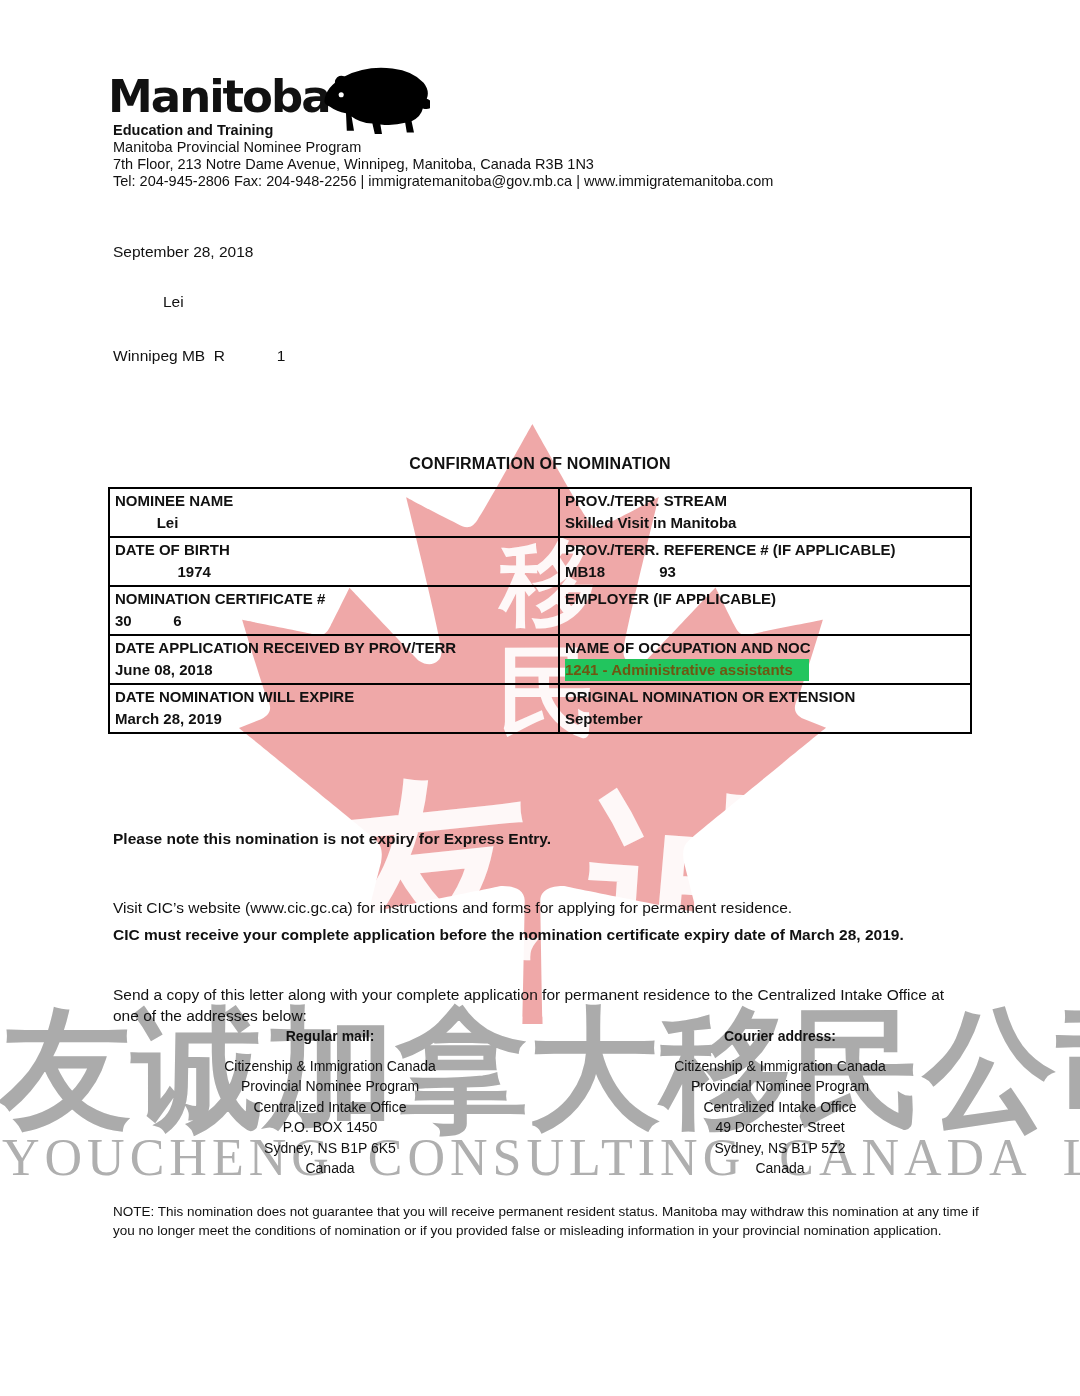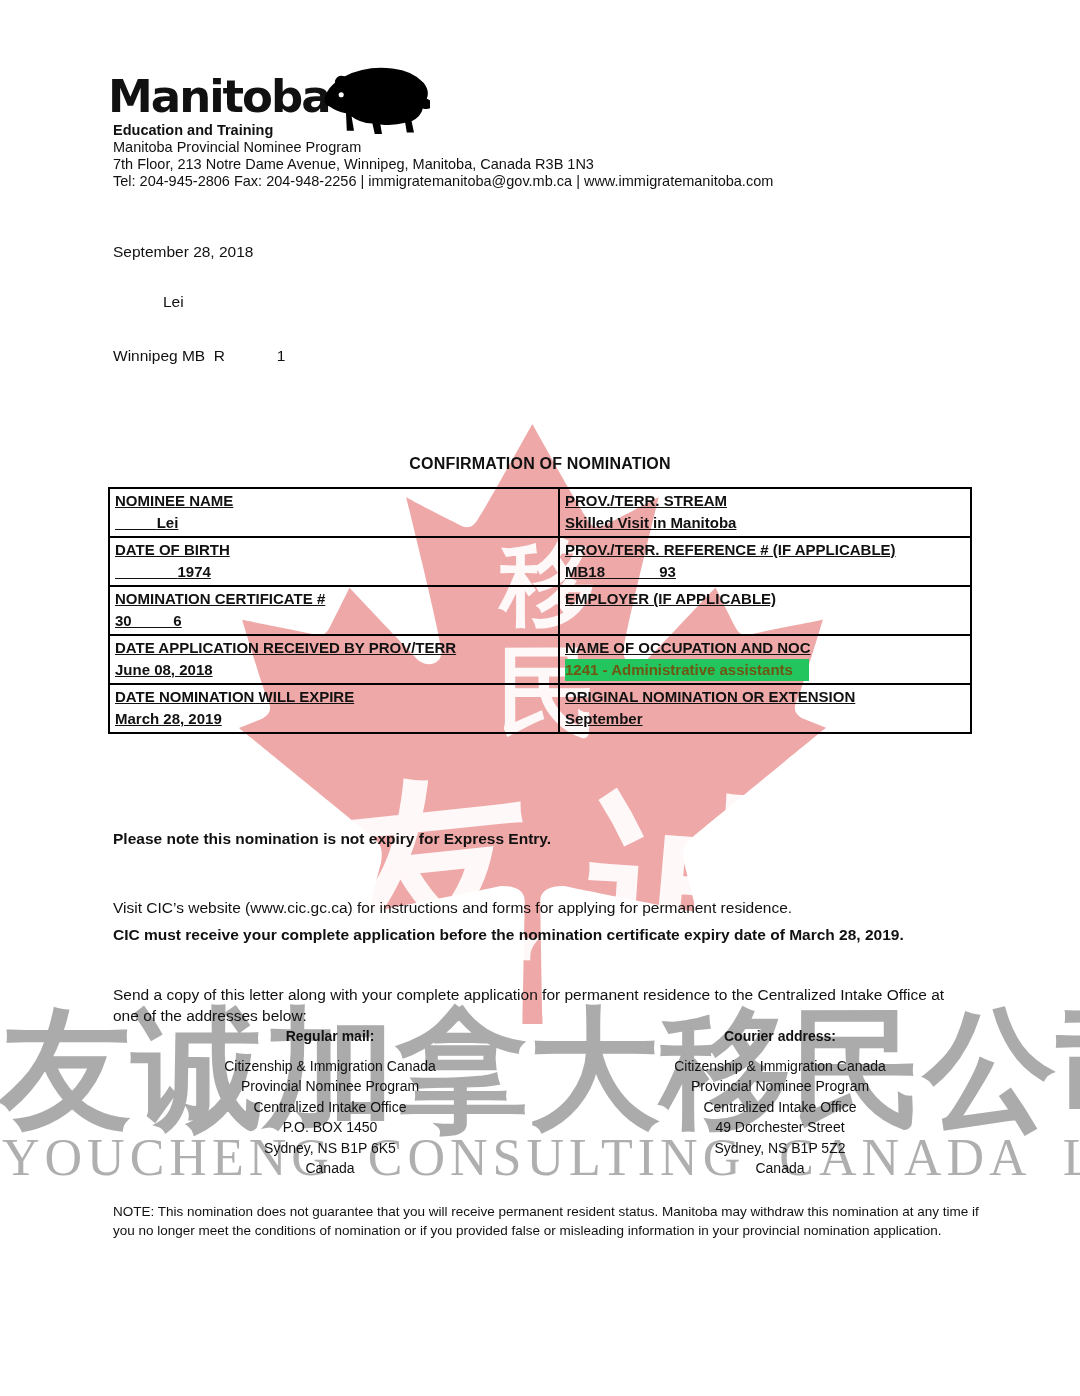--- a/index.html
+++ b/index.html
@@ -35,21 +35,21 @@
     letter-spacing:-2px;font-family:"DejaVu Sans",sans-serif;}
   .bison{position:absolute;left:318px;top:58px;width:112px;height:78px;}
   .org-block{position:absolute;left:113px;top:122px;font-size:14.5px;line-height:17px;}
   .org-block .b{font-weight:bold;}
   .date-line{position:absolute;left:113px;top:243px;font-size:15.5px;}
   .recip-name{position:absolute;left:163px;top:293px;font-size:15.5px;}
   .recip-city{position:absolute;left:113px;top:347px;font-size:15.5px;white-space:pre;}
   .doc-title{position:absolute;left:0;top:455px;width:1080px;text-align:center;
     font-size:16px;font-weight:bold;letter-spacing:.2px;}
   .nom-table{position:absolute;left:108px;top:487px;width:864px;border-collapse:collapse;
-    table-layout:fixed;text-decoration:underline;}
+    table-layout:fixed;}
   .nom-table td{border:2px solid #000;vertical-align:top;padding:1px 5px 0 5px;
     height:46px;font-size:15px;font-weight:bold;line-height:22px;}
   .nom-table .c1{width:438px;}
   .nom-table .val{white-space:pre-wrap;display:block;}
   .hl{background:#22c55e;mix-blend-mode:multiply;display:inline-block;
     padding-right:16px;color:#6e5712;}
   .para{position:absolute;left:113px;width:860px;font-size:15.5px;line-height:21px;}
   .p1{top:807px;}
   .p2{top:897px;}
   .p3{top:924px;font-weight:bold;}

